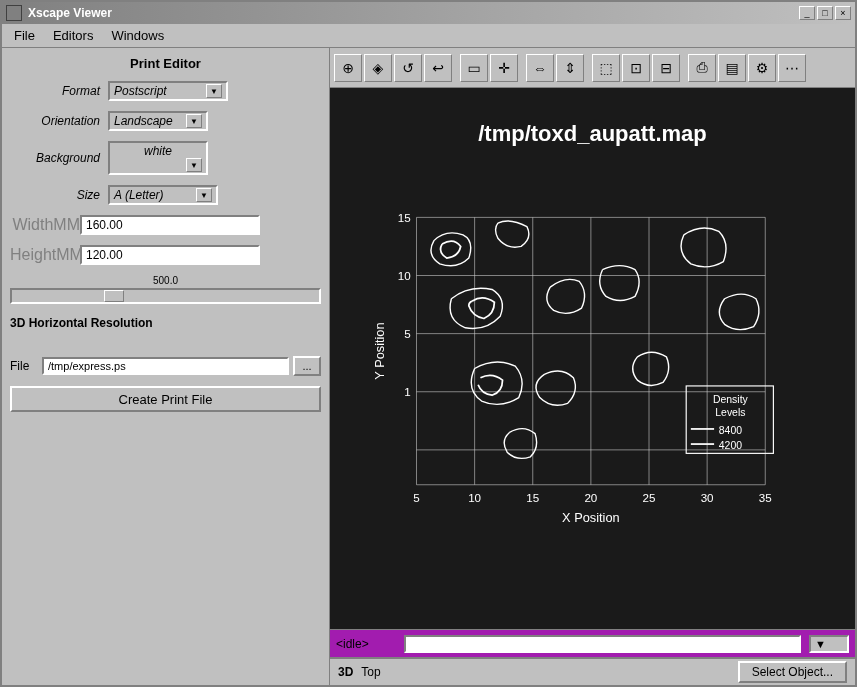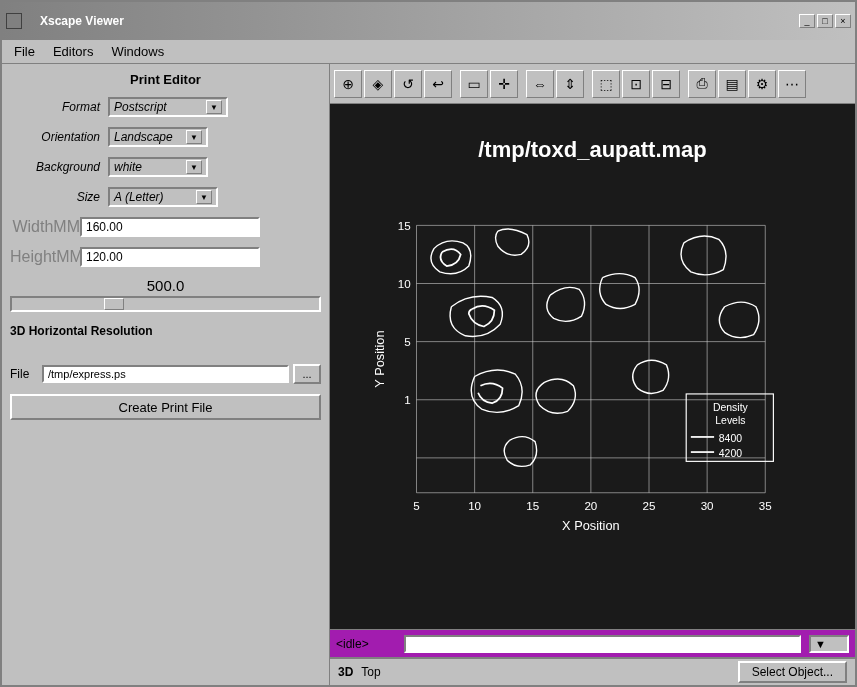--- a/index.html
+++ b/index.html
@@ -17,25 +17,25 @@
       width: 857px;
       height: 687px;
       border: 2px solid #808080;
       background: #c0c0c0;
       display: flex;
       flex-direction: column;
     }
 
     .title-bar {
       background: linear-gradient(to right, #808080, #c0c0c0);
-      height: 38px;
+      height: 22px;
       display: flex;
       align-items: center;
       padding: 0 4px;
-      gap: 18px;
+      gap: 6px;
       flex-shrink: 0;
     }
 
     .title-bar-icon {
       width: 16px;
       height: 16px;
       background: #808080;
       border: 1px solid #404040;
     }
 
@@ -181,21 +181,21 @@
       text-align: right;
     }
 
     
     .slider-section {
       margin-bottom: 4px;
     }
 
     .slider-value {
       text-align: center;
-      font-size: 15px;
+      font-size: 10px;
     }
 
     .slider-track {
       width: 100%;
       height: 16px;
       background: #c0c0c0;
       border: 2px solid;
       border-top-color: #808080;
       border-left-color: #808080;
       border-bottom-color: #ffffff;
@@ -454,21 +454,21 @@
       <div class="form-row">
         <div class="form-label">Orientation</div>
         <div class="dropdown" style="width:100px;">
           <span>Landscape</span>
           <div class="dropdown-arrow">▼</div>
         </div>
       </div>
 
       <div class="form-row">
         <div class="form-label">Background</div>
-        <div class="dropdown" style="width:80px;">
+        <div class="dropdown" style="width:80px;flex-direction:column;">
           <span>white</span>
           <div class="dropdown-arrow">▼</div>
         </div>
       </div>
 
       <div class="form-row">
         <div class="form-label">Size</div>
         <div class="dropdown" style="width:110px;">
           <span>A (Letter)</span>
           <div class="dropdown-arrow">▼</div>

